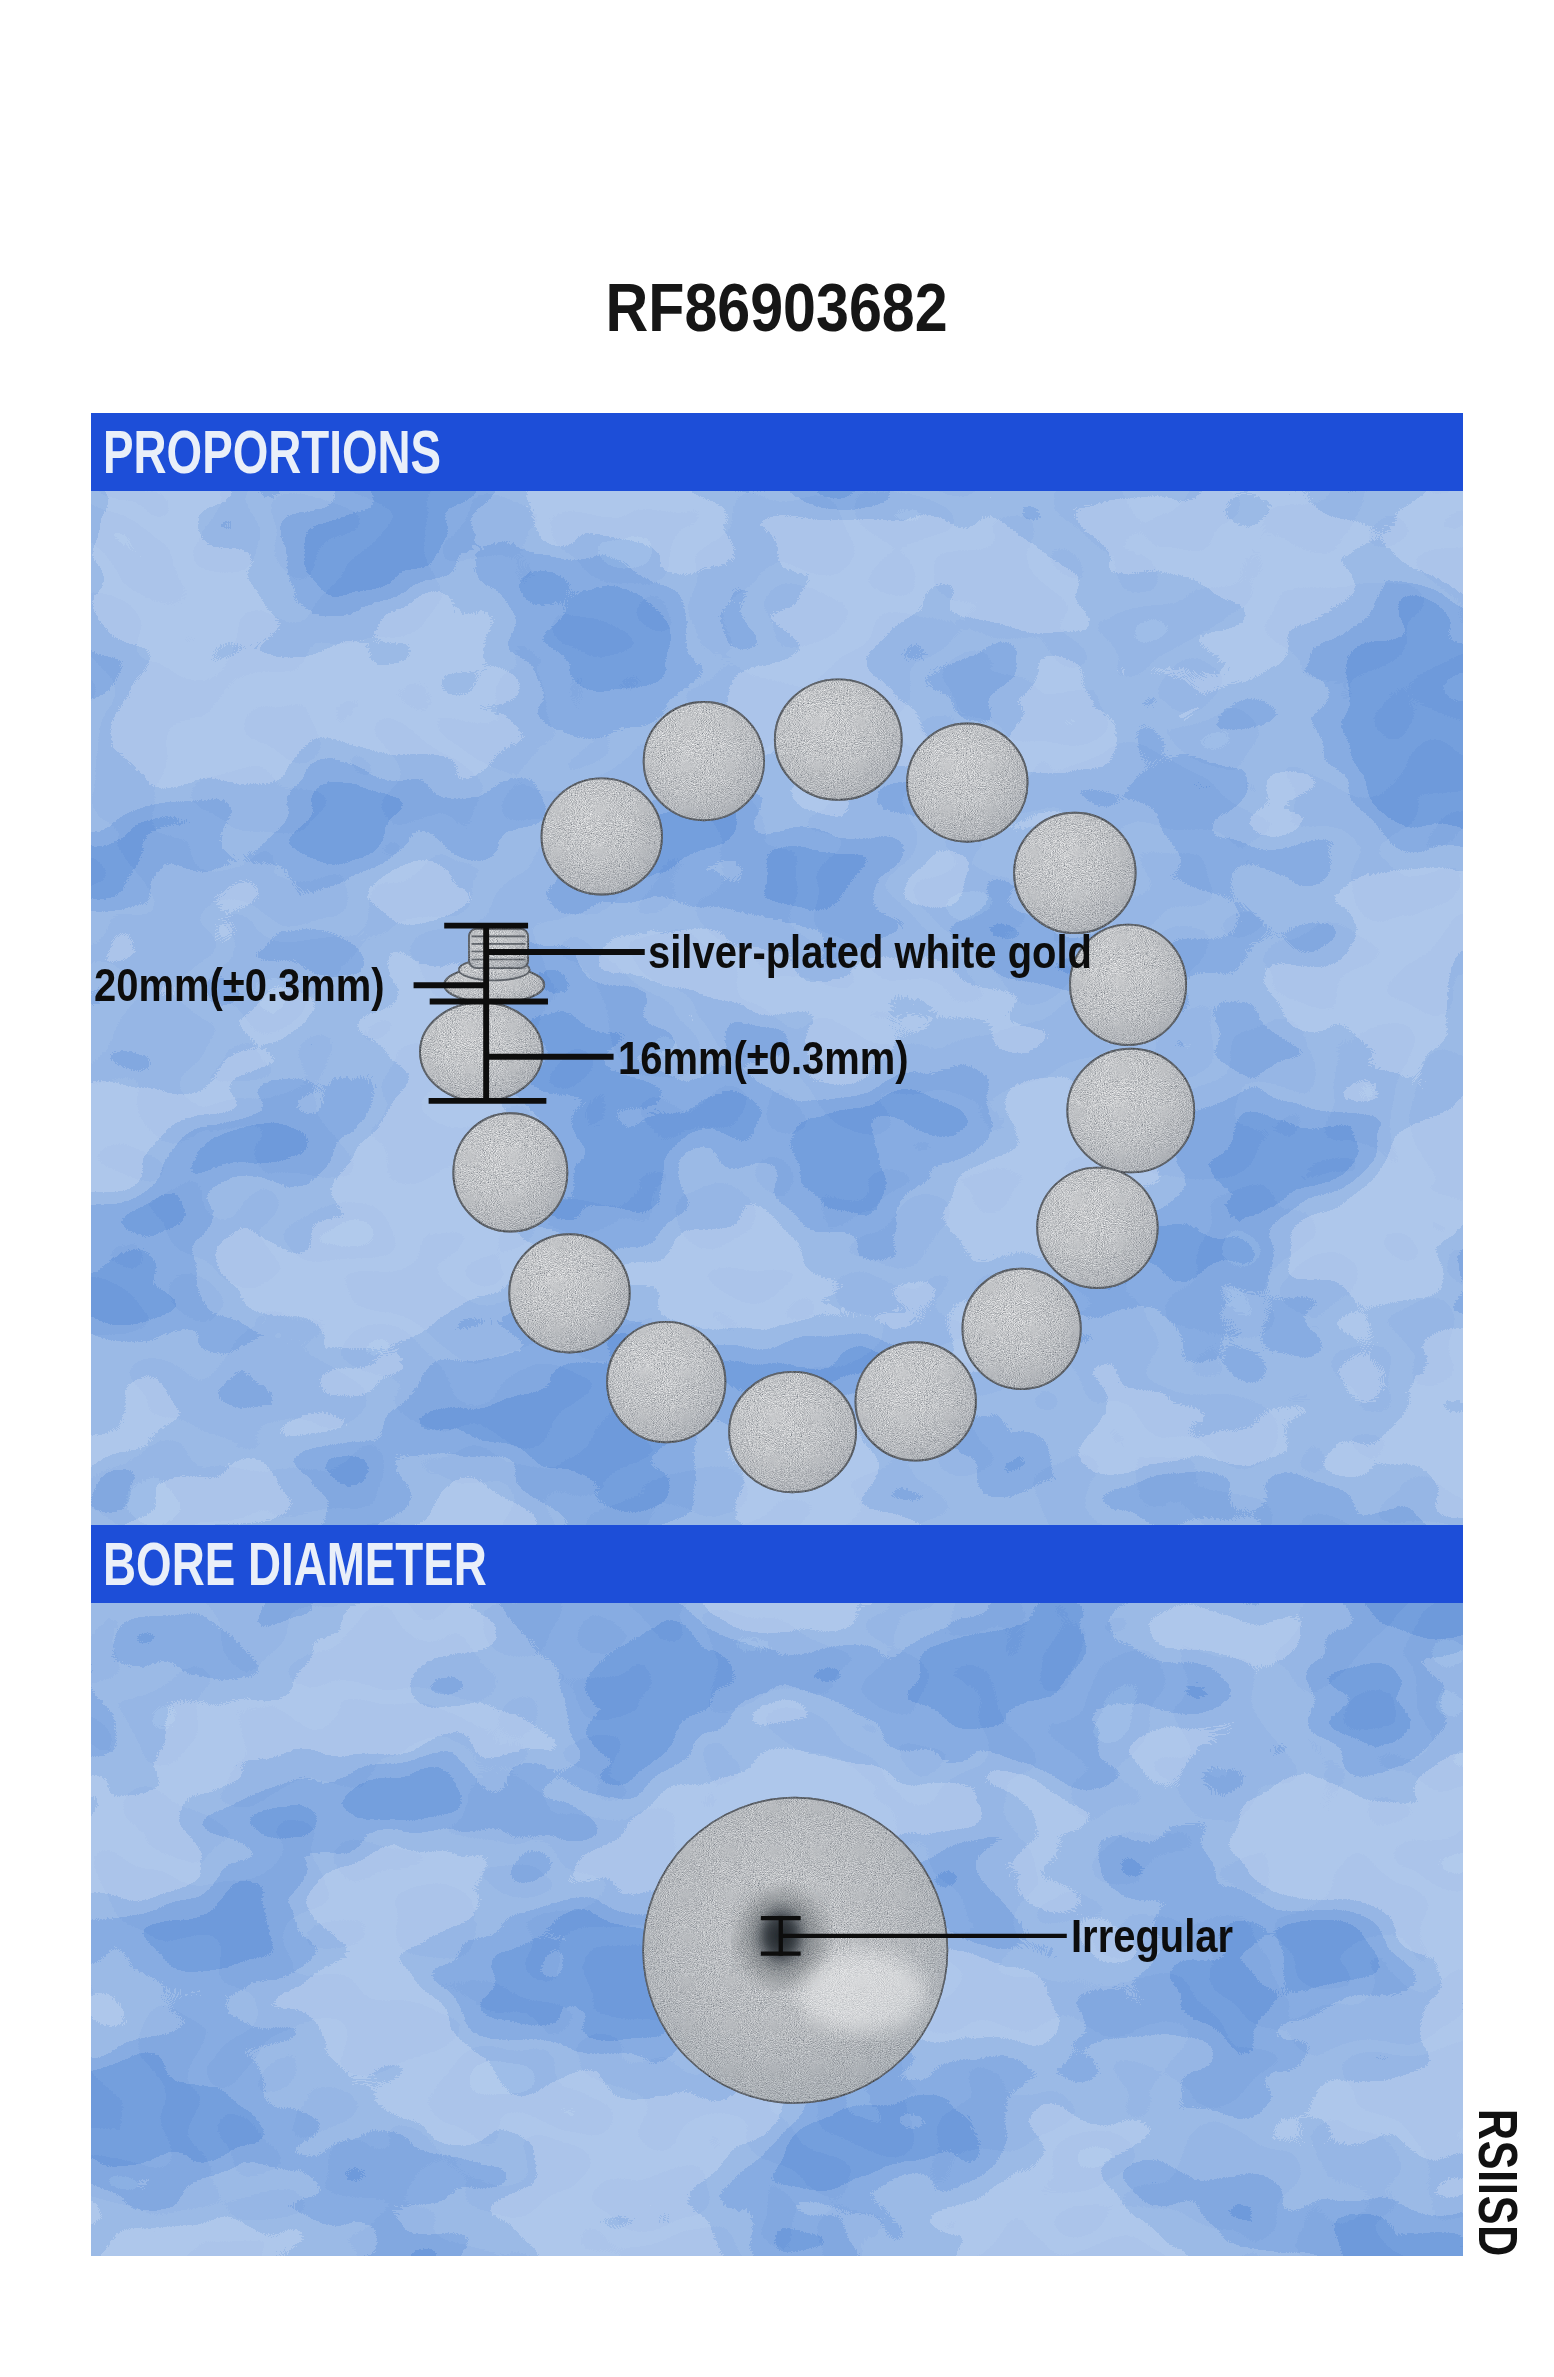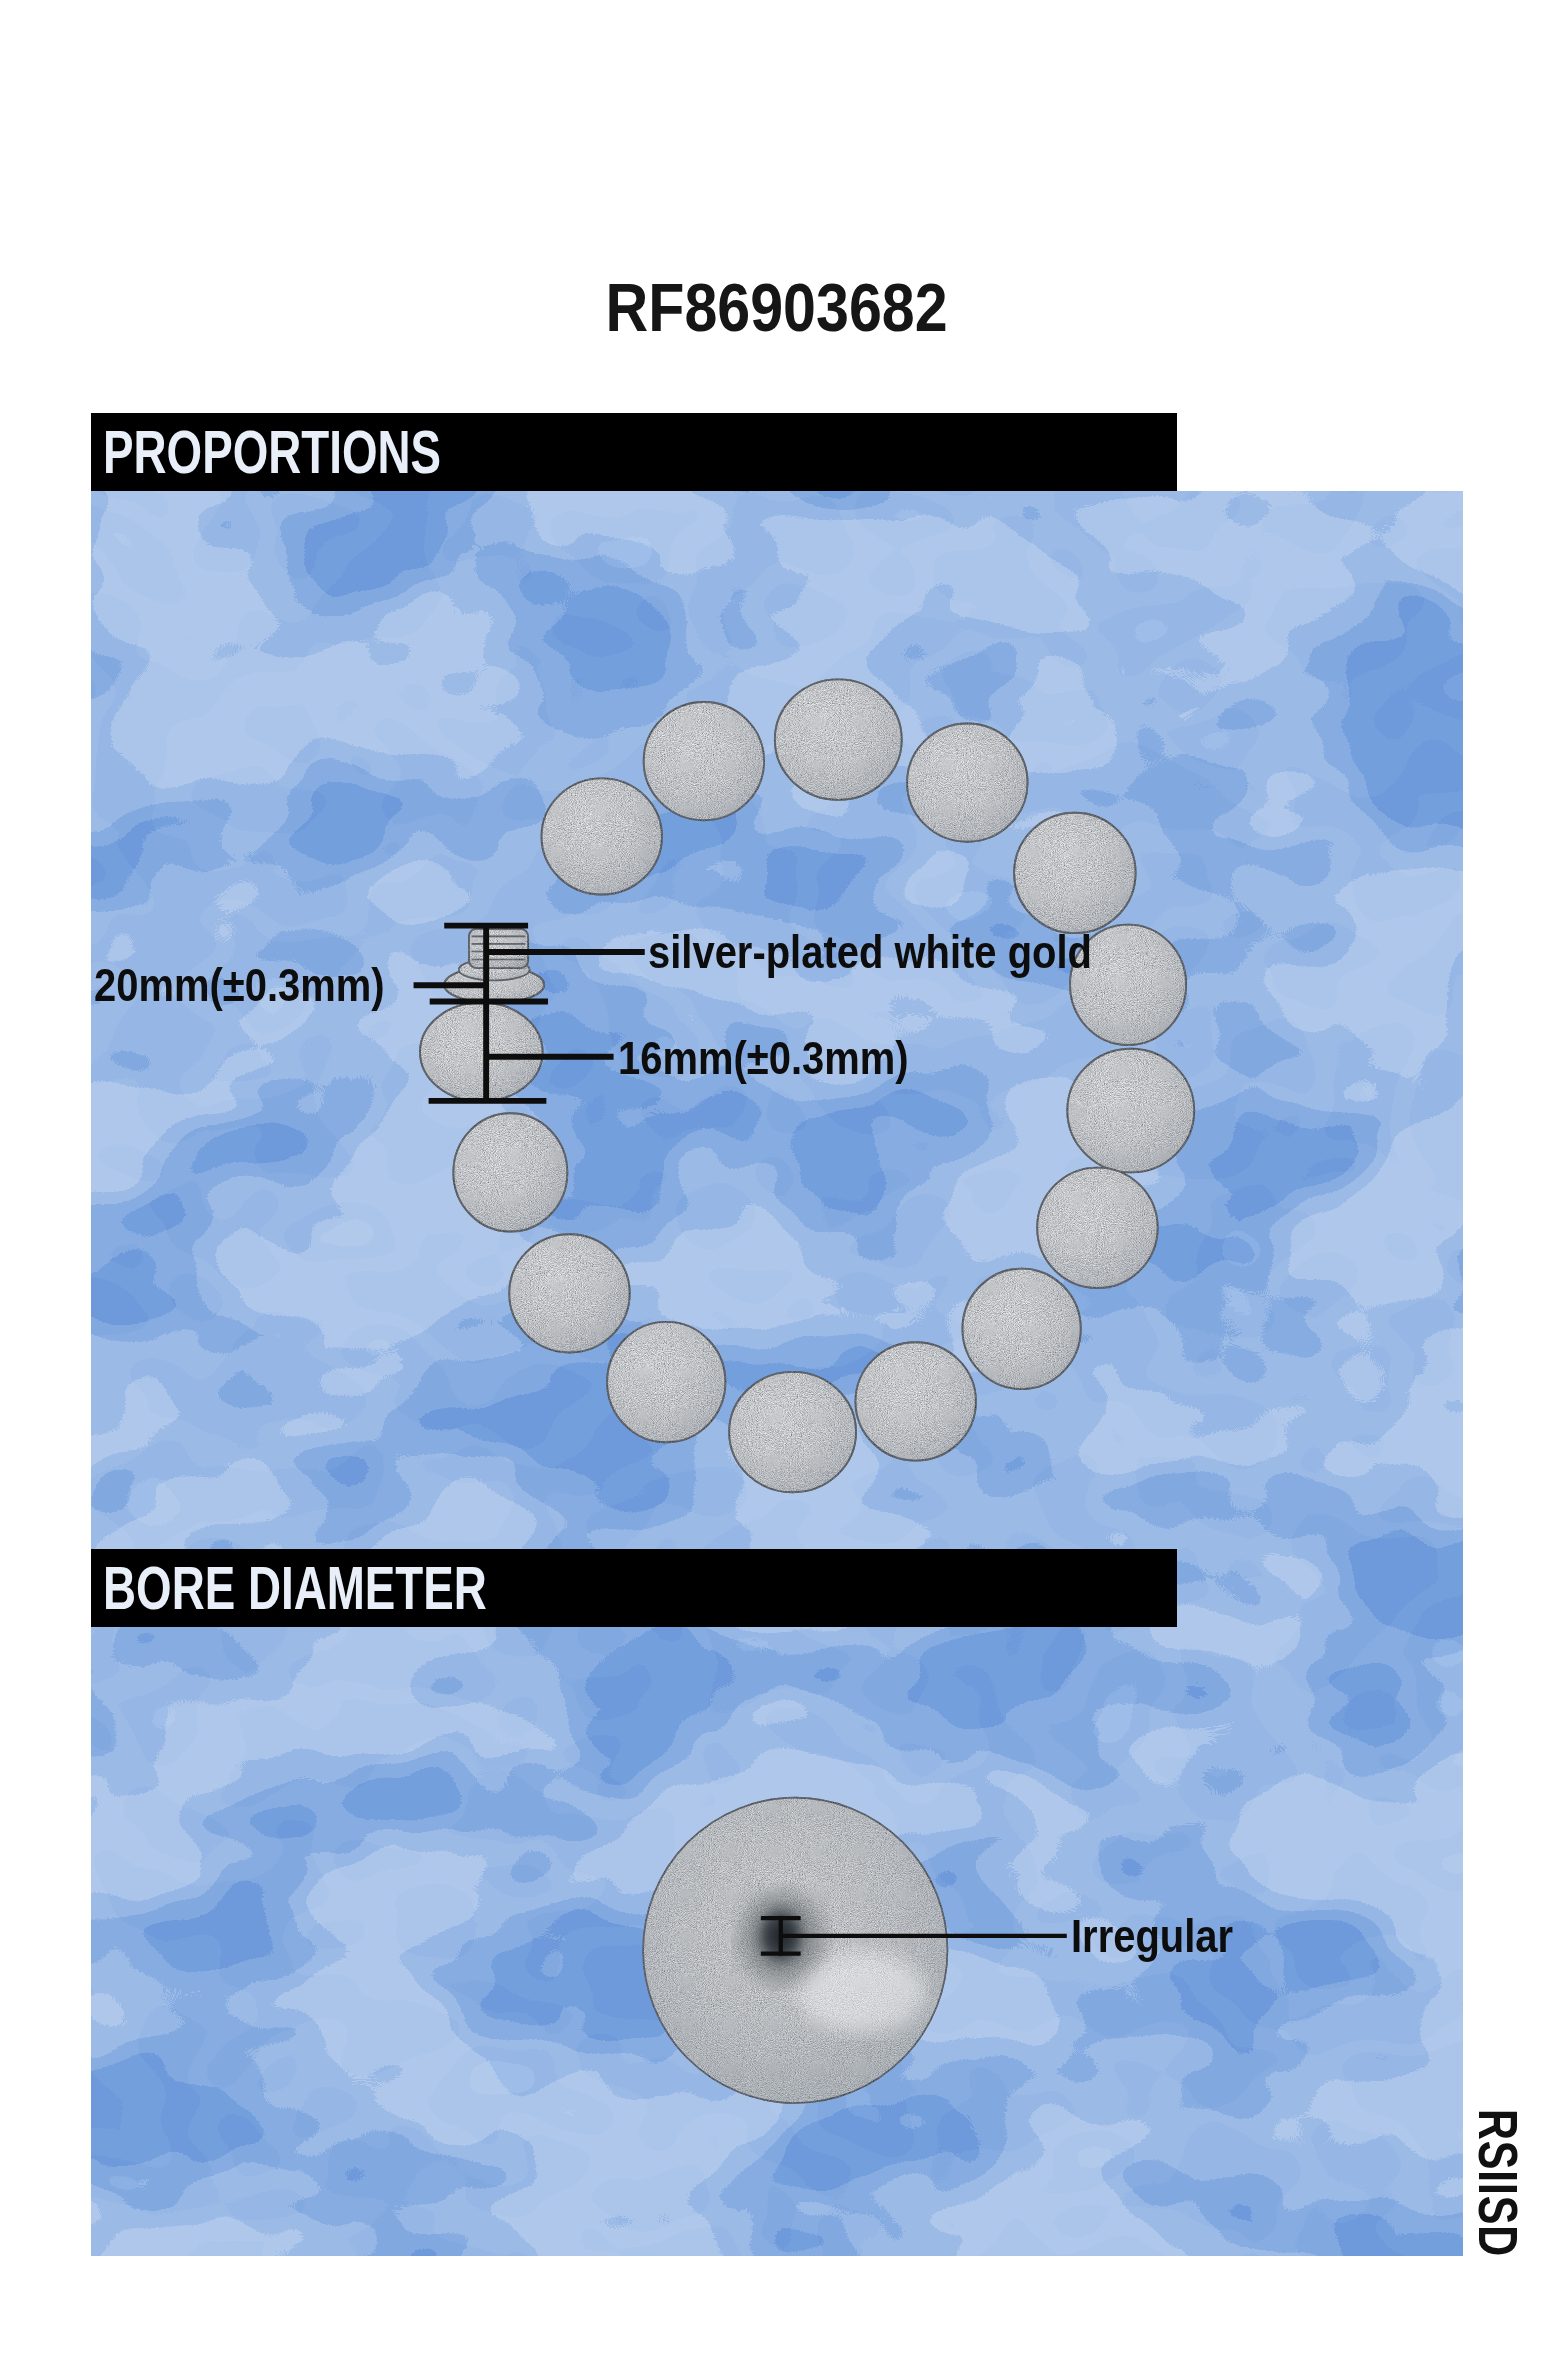--- a/index.html
+++ b/index.html
@@ -10,24 +10,24 @@
   .title-main{top:168px;font-size:62px;}
   .title-code{top:270px;font-size:68px;}
   .title-line .inner{display:inline-block;white-space:nowrap;}
   .title-main .inner{transform:scaleX(0.78);transform-origin:center;}
   .title-code .inner{transform:scaleX(0.87);transform-origin:center;}
 
   .panel{position:absolute;left:91px;top:413px;width:1372px;height:1843px;overflow:hidden;background:#ffffff;}
   .waterbg{position:absolute;left:0;top:78px;width:1372px;height:1765px;display:block;}
   .illus{position:absolute;left:0;top:0;width:1372px;height:1843px;display:block;}
 
-  .bar{position:absolute;left:0;width:1086px;height:78px;background:#000000;color:#E9EFF9;
+  .bar{position:absolute;left:0;width:1372px;height:78px;background:#1d4ed8;color:#E9EFF9;
        font-size:61px;font-weight:bold;line-height:78px;}
   .bar-proportions{top:0;}
-  .bar-bore{top:1136px;}
+  .bar-bore{top:1112px;}
   .bar .inner{display:inline-block;transform:scaleX(0.75);transform-origin:left center;
               padding-left:16px;white-space:nowrap;}
 
   .anno{position:absolute;font-weight:bold;color:#0d0d0d;font-size:47px;line-height:1;
         white-space:nowrap;transform:scaleX(0.85);transform-origin:left top;}
   .anno-silver{left:648px;top:928px;}
   .anno-20mm{left:94px;top:961px;}
   .anno-16mm{left:618px;top:1034px;}
   .anno-irregular{left:1071px;top:1912px;}
 

